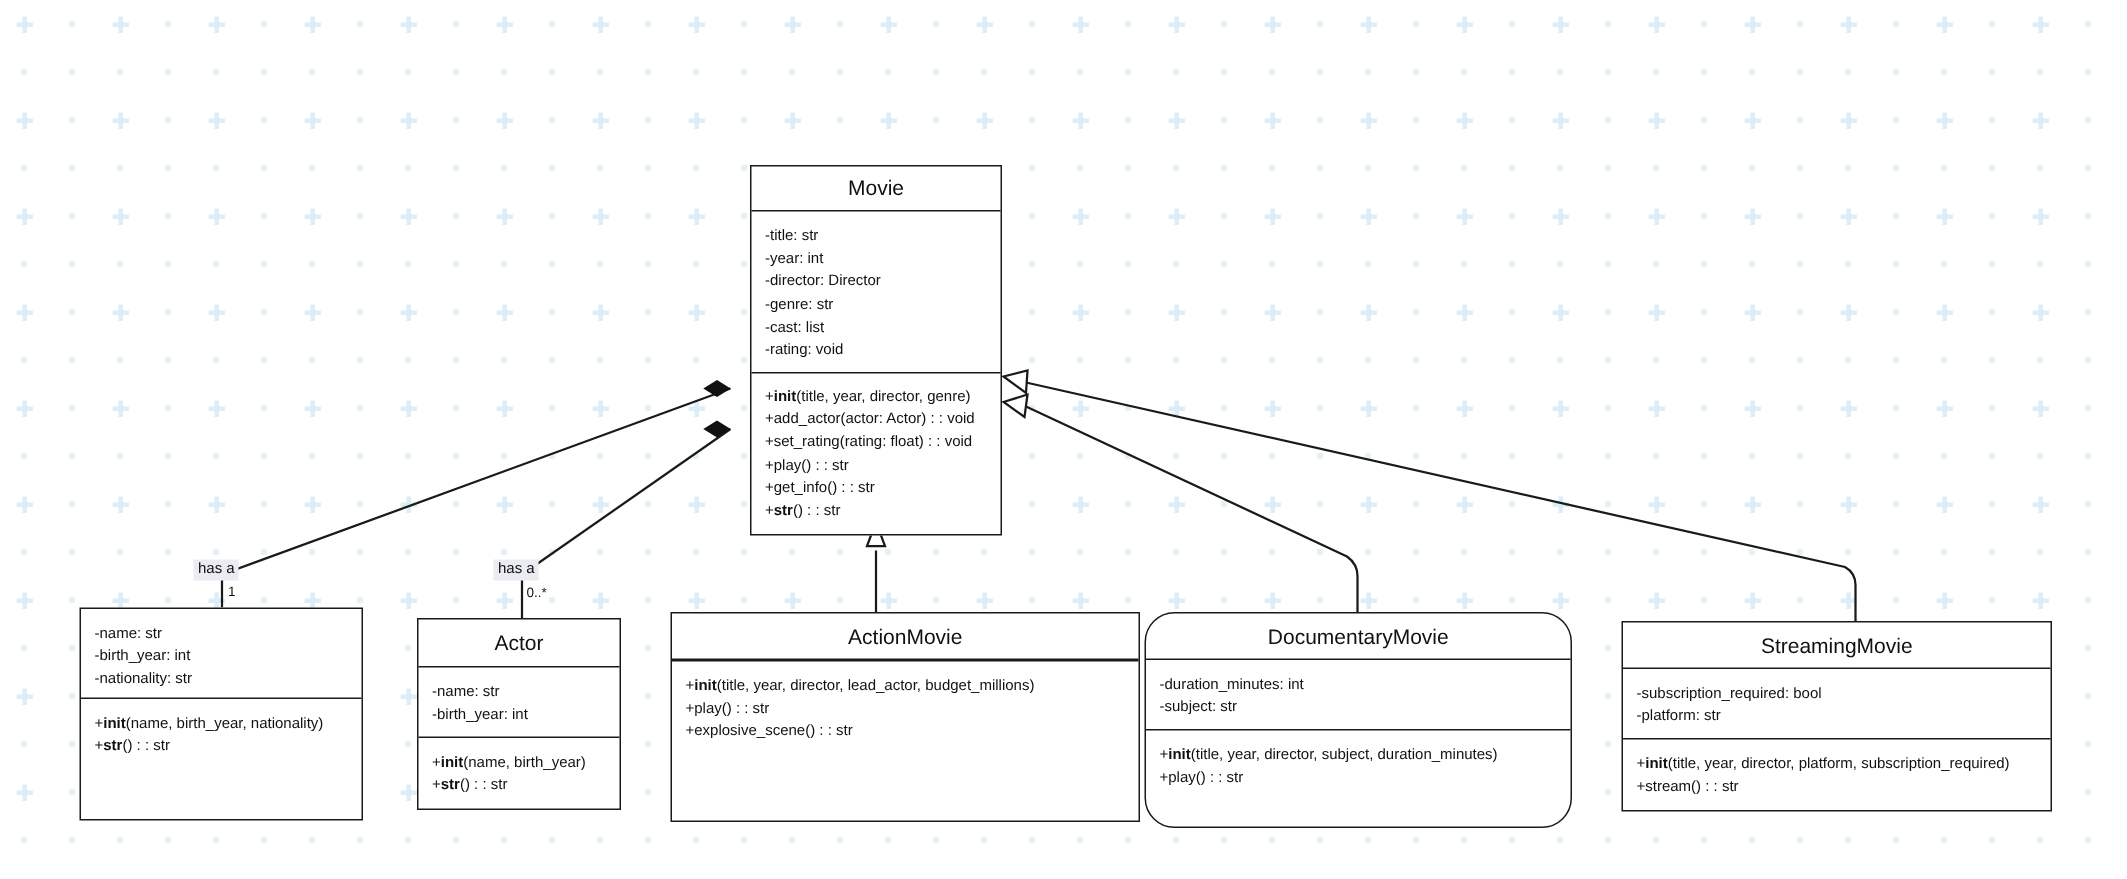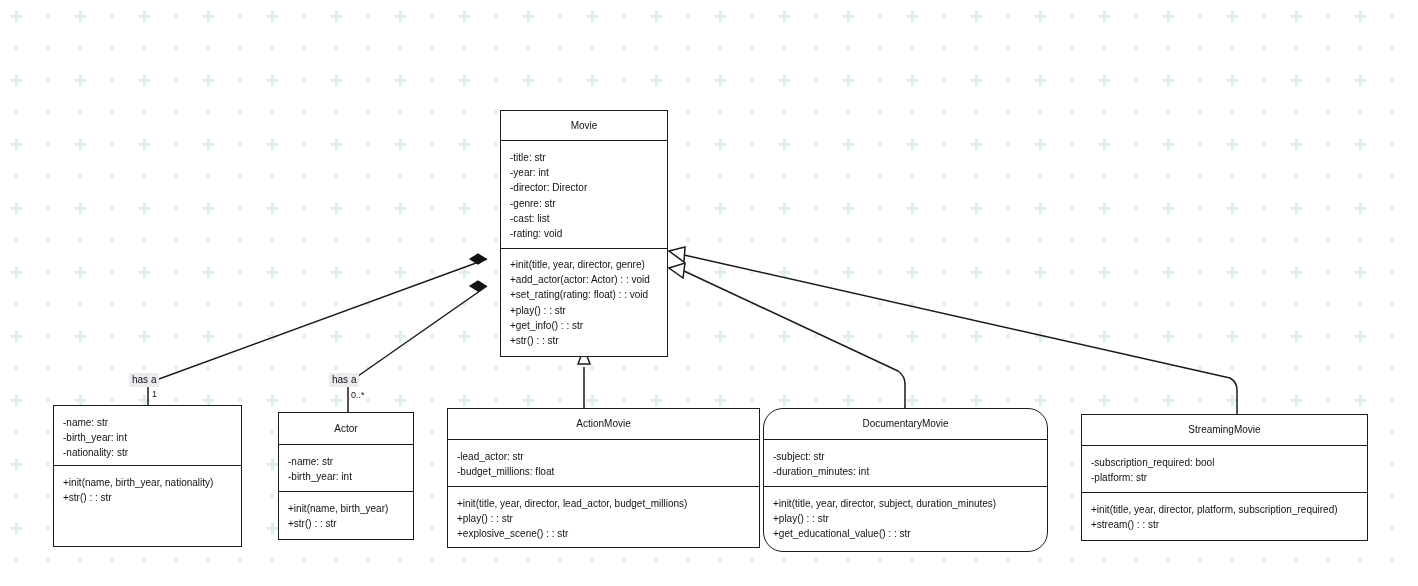--- a/index.html
+++ b/index.html
@@ -30,21 +30,21 @@
 
   .uml-class {
     position: absolute;
     box-sizing: border-box;
     background: #ffffff;
     border: 1.6px solid #1a1a1a;
     z-index: 5;
   }
   .uml-title {
     text-align: center;
-    font-size: 10px;
+    font-size: 14px;
     color: #111111;
     line-height: 1.2;
     display: flex;
     align-items: center;
     justify-content: center;
     box-sizing: border-box;
     border-bottom: 1.6px solid #1a1a1a;
   }
   .uml-section {
     box-sizing: border-box;
@@ -52,21 +52,21 @@
   }
   .uml-section.divided {
     border-top: 1.6px solid #1a1a1a;
   }
   .uml-line {
     font-size: 10px;
     color: #111111;
     line-height: 15.2px;
     white-space: nowrap;
   }
-  .uml-line b { font-weight: normal; }
+  .uml-line b { font-weight: bold; }
 
   .edge-layer {
     position: absolute;
     left: 0; top: 0;
     width: 1418px;
     height: 586px;
     z-index: 2;
     pointer-events: none;
   }
 
@@ -200,54 +200,47 @@
       <div class="uml-line">
         <span>+</span><b>str</b><span>() : : str</span>
       </div>
     </div>
   </div>
 
   <div class="uml-class" style="left:447px; top:408px; width:313px; height:140px;">
     <div class="uml-title" style="height:31px;">
       <span>ActionMovie</span>
     </div>
-    <div class="uml-section" style="height:46px; padding-top:9px;">
-      <div class="uml-line">-lead_actor: str</div>
-      <div class="uml-line">-budget_millions: float</div>
-    </div>
     <div class="uml-section divided" style="height:63px; padding-top:9px;">
       <div class="uml-line">
         <span>+</span><b>init</b><span>(title, year, director, lead_actor, budget_millions)</span>
       </div>
       <div class="uml-line">
         <span>+play() : : str</span><b></b><span></span>
       </div>
       <div class="uml-line">
         <span>+explosive_scene() : : str</span><b></b><span></span>
       </div>
     </div>
   </div>
 
   <div class="uml-class" style="left:763px; top:408px; width:285px; height:144px;border-radius:20px;">
     <div class="uml-title" style="height:31px;">
       <span>DocumentaryMovie</span>
     </div>
     <div class="uml-section" style="height:46px; padding-top:9px;">
+      <div class="uml-line">-duration_minutes: int</div>
       <div class="uml-line">-subject: str</div>
-      <div class="uml-line">-duration_minutes: int</div>
     </div>
     <div class="uml-section divided" style="height:63px; padding-top:9px;">
       <div class="uml-line">
         <span>+</span><b>init</b><span>(title, year, director, subject, duration_minutes)</span>
       </div>
       <div class="uml-line">
         <span>+play() : : str</span><b></b><span></span>
-      </div>
-      <div class="uml-line">
-        <span>+get_educational_value() : : str</span><b></b><span></span>
       </div>
     </div>
   </div>
 
   <div class="uml-class" style="left:1081px; top:414px; width:287px; height:127px;">
     <div class="uml-title" style="height:31px;">
       <span>StreamingMovie</span>
     </div>
     <div class="uml-section" style="height:46px; padding-top:9px;">
       <div class="uml-line">-subscription_required: bool</div>

